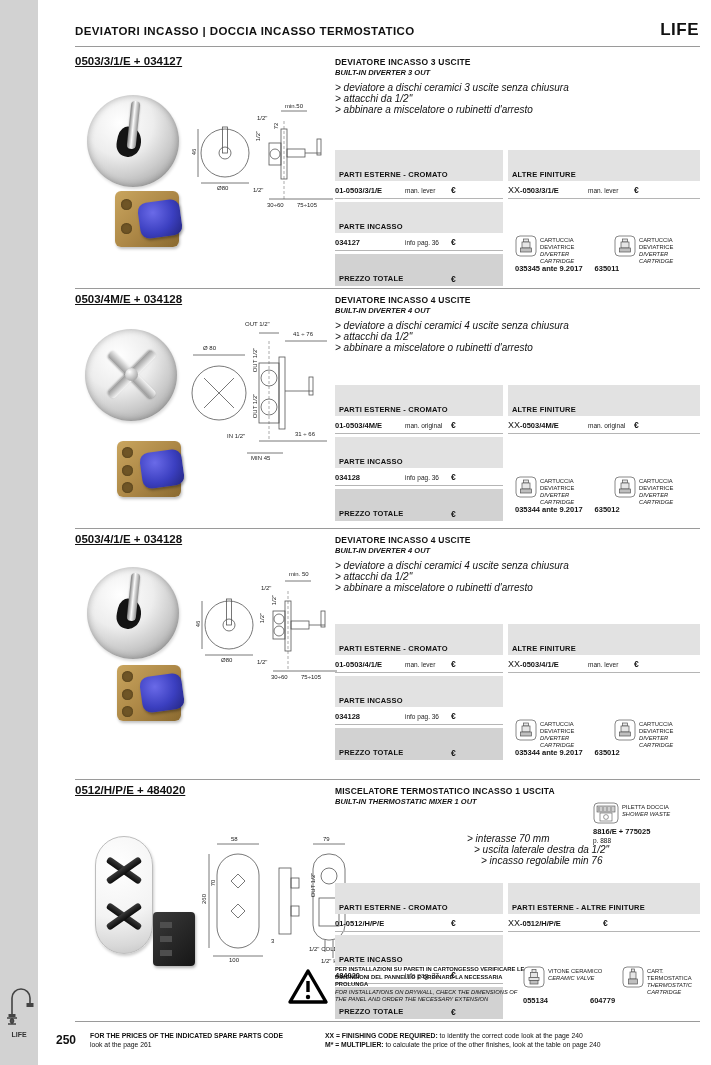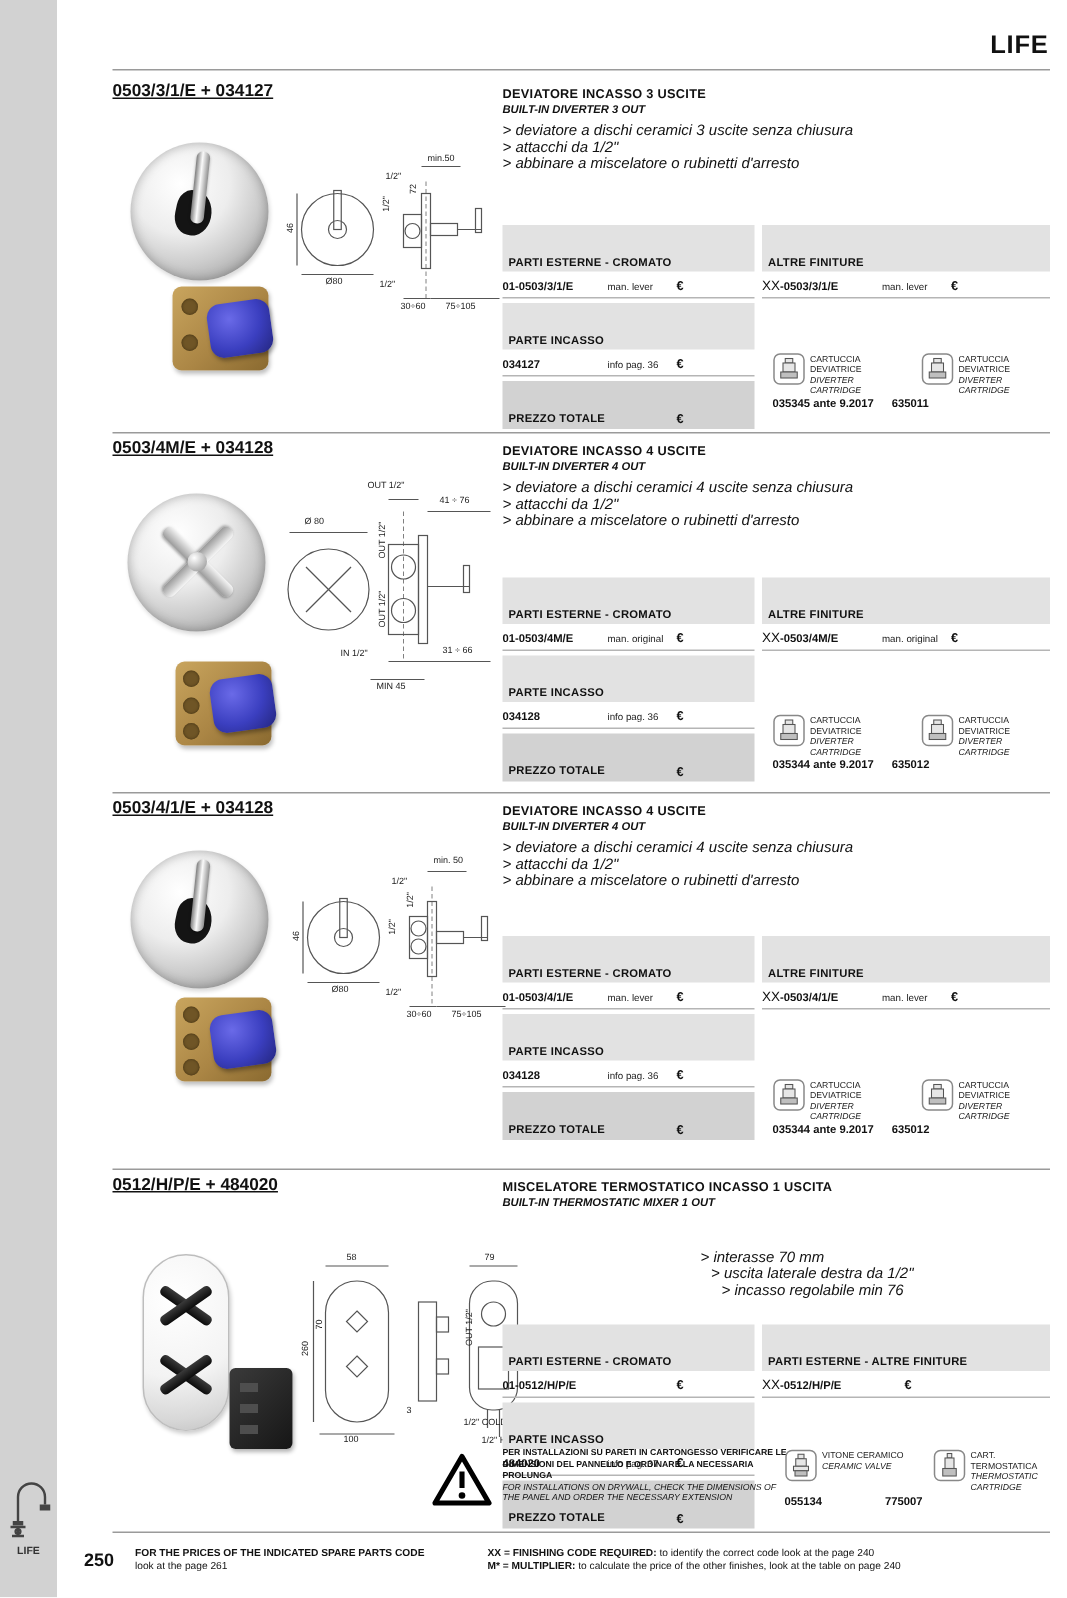--- a/index.html
+++ b/index.html
@@ -106,20 +106,21 @@
         <path d="M7 30 V14 A9 9 0 0 1 25 14 V19"></path>
         <rect x="21.5" y="19" width="7" height="4" fill="#444" stroke="none"></rect>
         <rect x="3.5" y="30" width="7" height="3" fill="#444" stroke="none"></rect>
         <path d="M2 34 h10 M7 34 v6 M3 40 h8"></path>
         <circle cx="7" cy="37" r="1.6"></circle>
       </g>
     </svg>
     <div class="strip-brand">LIFE</div>
   </div>
 
+  <div class="hdr-title">DEVIATORI INCASSO | DOCCIA INCASSO TERMOSTATICO</div>
   <div class="hdr-brand">LIFE</div>
   <div class="rule" style="top:46px"></div>
 
   <section class="sec" style="top:55px;height:232px">
     <div class="sec-code">0503/3/1/E + 034127</div>
 
     <div class="photo plate-round" style="left:12px;top:40px">
       <div class="lever-blob"></div>
       <div class="lever-bar"></div>
     </div>
@@ -499,20 +500,37 @@
     </div>
 
     <div class="p-it" style="left:260px;top:2px">MISCELATORE TERMOSTATICO INCASSO 1 USCITA</div>
     <div class="p-en" style="left:260px;top:13px">BUILT-IN THERMOSTATIC MIXER 1 OUT</div>
     <div class="feats" style="left:392px;top:49px">
       <div>&gt; interasse 70 mm</div>
       <div style="padding-left:7px">&gt; uscita laterale destra da 1/2"</div>
       <div style="padding-left:14px">&gt; incasso regolabile min 76</div>
     </div>
 
+    <div class="piletta" style="left:518px;top:18px">
+      <div class="row">
+        <svg width="26" height="22" viewBox="0 0 26 22">
+          <rect x="1" y="1" width="24" height="20" rx="4" fill="none" stroke="#888"></rect>
+          <rect x="4" y="4" width="18" height="6" fill="#cfcfcf" stroke="#555" stroke-width="0.6"></rect>
+          <line x1="6" y1="5" x2="6" y2="9" stroke="#555" stroke-width="0.6"></line>
+            <line x1="10" y1="5" x2="10" y2="9" stroke="#555" stroke-width="0.6"></line>
+            <line x1="14" y1="5" x2="14" y2="9" stroke="#555" stroke-width="0.6"></line>
+            <line x1="18" y1="5" x2="18" y2="9" stroke="#555" stroke-width="0.6"></line>
+          <rect x="7" y="11" width="12" height="8" fill="none" stroke="#555" stroke-width="0.6"></rect>
+            <circle cx="13" cy="15" r="2.4" fill="none" stroke="#555" stroke-width="0.6"></circle>
+        </svg>
+        <div class="cart-lbl"><span>PILETTA DOCCIA</span><em>SHOWER WASTE</em></div>
+      </div>
+      <div class="code">8816/E + 775025</div>
+      <div class="pg">p. 888</div>
+    </div>
 
     <div class="tbl" style="left:260px;top:99px;width:168px">
       <div class="band">PARTI ESTERNE - CROMATO</div>
       <div class="trow">
         <span class="tcode wide">01-0512/H/P/E</span>
         <span class="teur">€</span>
       </div>
       <div class="band" style="margin-top:3px">PARTE INCASSO</div>
       <div class="trow">
         <span class="tcode">484020</span>
@@ -564,21 +582,21 @@
               <rect x="9.5" y="3" width="3" height="3"></rect>
               <rect x="8" y="6" width="6" height="7"></rect>
               <rect x="6.5" y="13" width="9" height="5" fill="#bfbfbf"></rect>
             </g>
         </svg>
         <div class="cart-lbl"><span>CART. TERMOSTATICA</span><em>THERMOSTATIC CARTRIDGE</em></div>
       </div>
     </div>
     <div class="cart-codes" style="left:448px;top:212px">
       <b>055134</b>
-      <b style="margin-left:42px">775007</b>
+      <b style="margin-left:42px">604779</b>
     </div>
   </section>
   <div class="rule thin" style="top:1021px"></div>
 
   <div class="pgnum" style="left:56px;top:1033px">250</div>
   <div class="fblock" style="left:90px;top:1031px">
     <div class="b">FOR THE PRICES OF THE INDICATED SPARE PARTS CODE</div>
     <div>look at the page 261</div>
   </div>
   <div class="fblock" style="left:325px;top:1031px">

